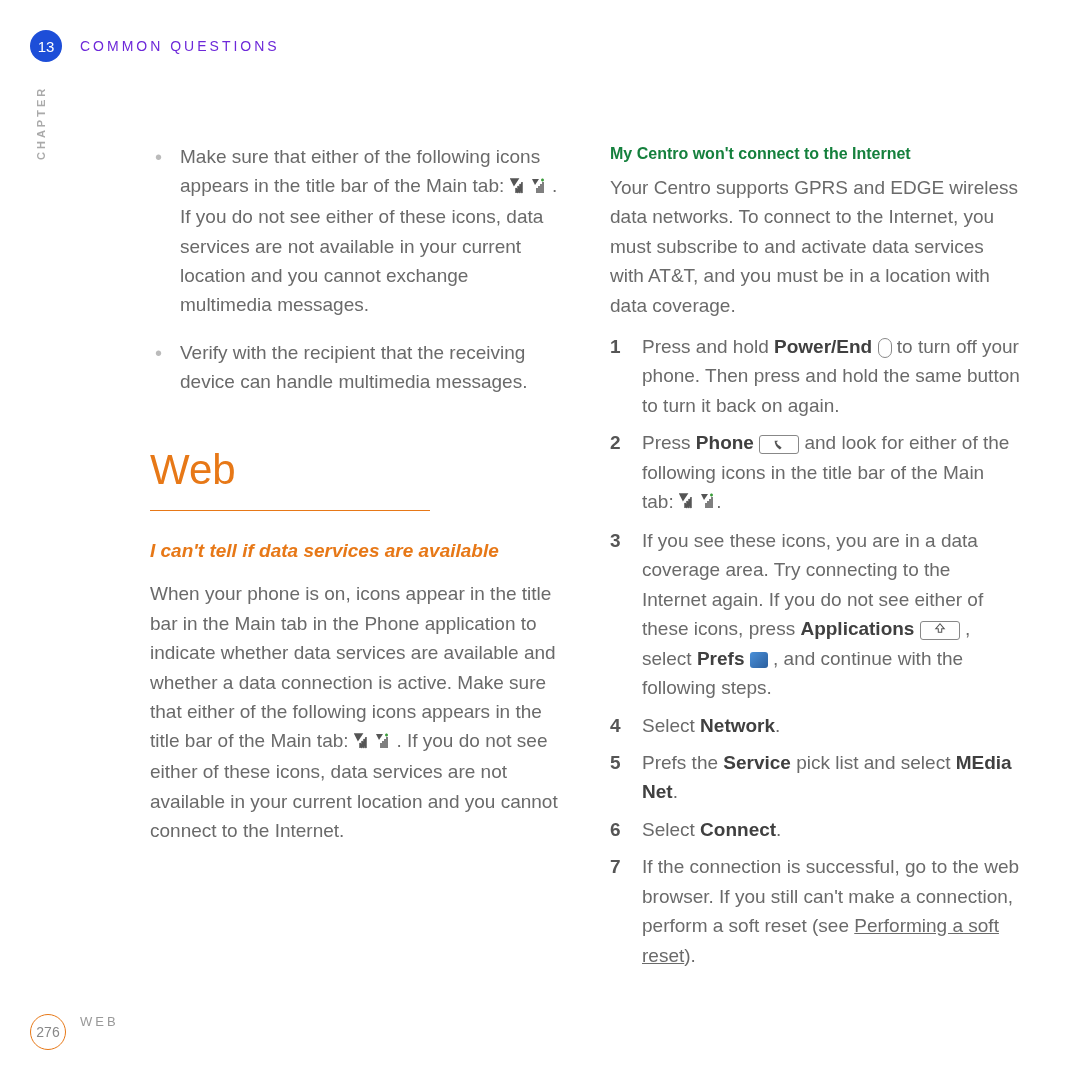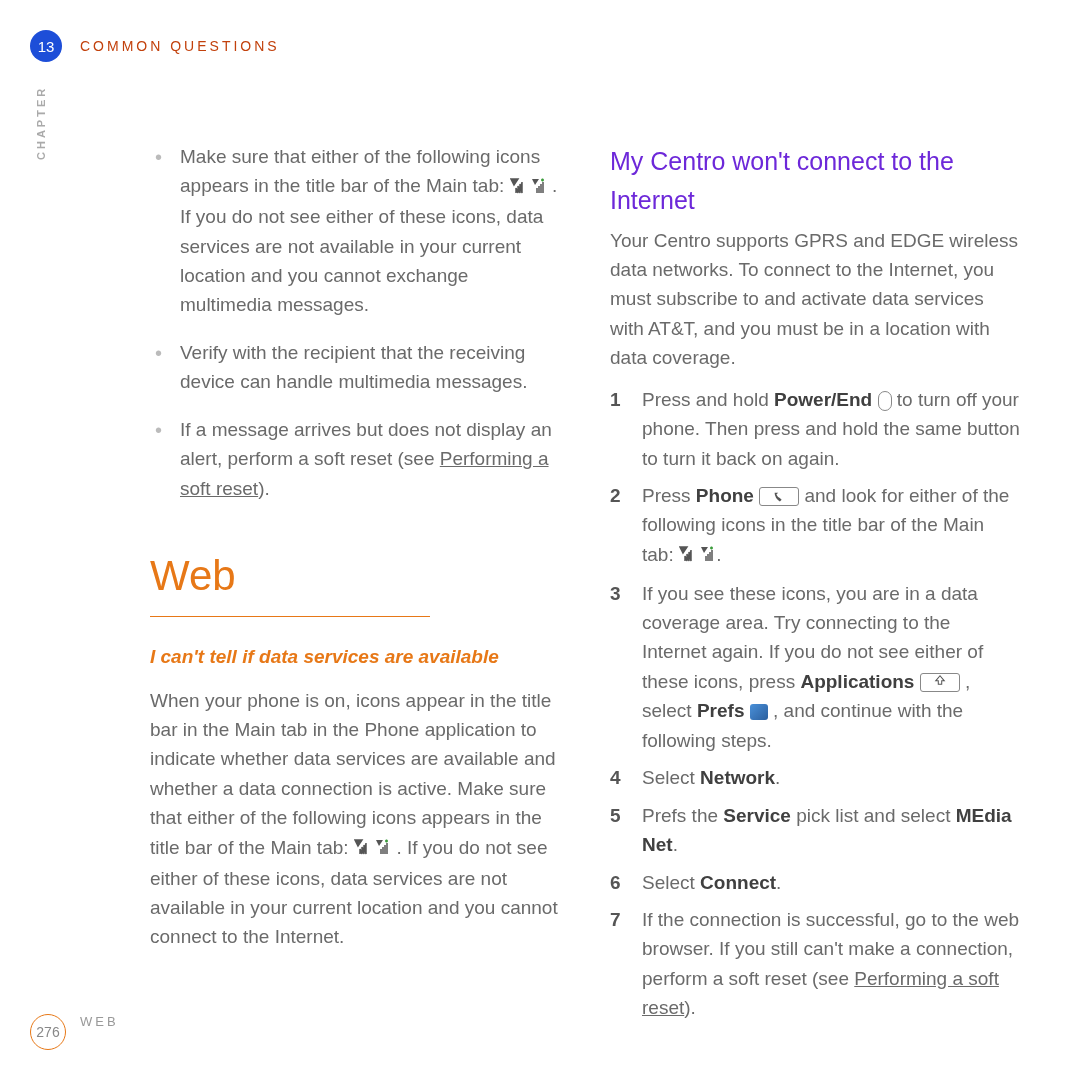--- a/index.html
+++ b/index.html
@@ -30,21 +30,21 @@
       display: flex;
       align-items: center;
       justify-content: center;
       font-size: 15px;
       font-weight: 500;
       margin-right: 18px;
     }
     .header-title {
       font-size: 14px;
       letter-spacing: 3px;
-      color: #c2410c;
+      color: #6d28d9;
     }
     .side-chapter {
       position: absolute;
       left: 35px;
       top: 160px;
       transform: rotate(-90deg);
       transform-origin: left top;
       font-size: 11px;
       letter-spacing: 3px;
       color: #aaa;
@@ -91,23 +91,23 @@
       margin-bottom: 25px;
     }
     .sub-heading {
       font-size: 19px;
       font-weight: 700;
       color: #e77817;
       margin-bottom: 14px;
       font-style: italic;
     }
     .sub-heading-dark {
-      font-size: 25px;
-      font-weight: 400;
-      color: #6d28d9;
+      font-size: 16px;
+      font-weight: 700;
+      color: #15803d;
       margin-bottom: 6px;
     }
     .underline {
       text-decoration: underline;
     }
     .numbered-list {
       list-style: none;
       counter-reset: item;
     }
     .numbered-list li {
@@ -207,23 +207,20 @@
             </svg></span>
         <span class="icon"><svg class="signal-icon" viewBox="0 0 16 16">
               <path d="M1 1 L8 1 L4 7 Z" fill="#555"></path>
               <path d="M6 15 L6 10 M8 15 L8 8 M10 15 L10 6 M12 15 L12 4" stroke="#555" stroke-width="1.5"></path>
               <path d="M10 2 L13 2 M11.5 0.5 L11.5 3.5" stroke="#3a9b3a" stroke-width="1.5"></path>
             </svg></span>
         <span>. If you do not see either of these icons, data services are not available in your current location and you cannot exchange multimedia messages.</span>
       </li>
       <li>
         <span>Verify with the recipient that the receiving device can handle multimedia messages.</span>
-      </li>
-      <li>
-        <span>If a message arrives but does not display an alert, perform a soft reset (see </span><span class="underline">Performing a soft reset</span><span>).</span>
       </li>
     </ul>
 
     <h1 class="section-title">Web</h1>
     <hr class="divider">
 
     <div class="sub-heading">I can't tell if data services are available</div>
 
     <p>
       <span>When your phone is on, icons appear in the title bar in the Main tab in the Phone application to indicate whether data services are available and whether a data connection is active. Make sure that either of the following icons appears in the title bar of the Main tab: </span>

